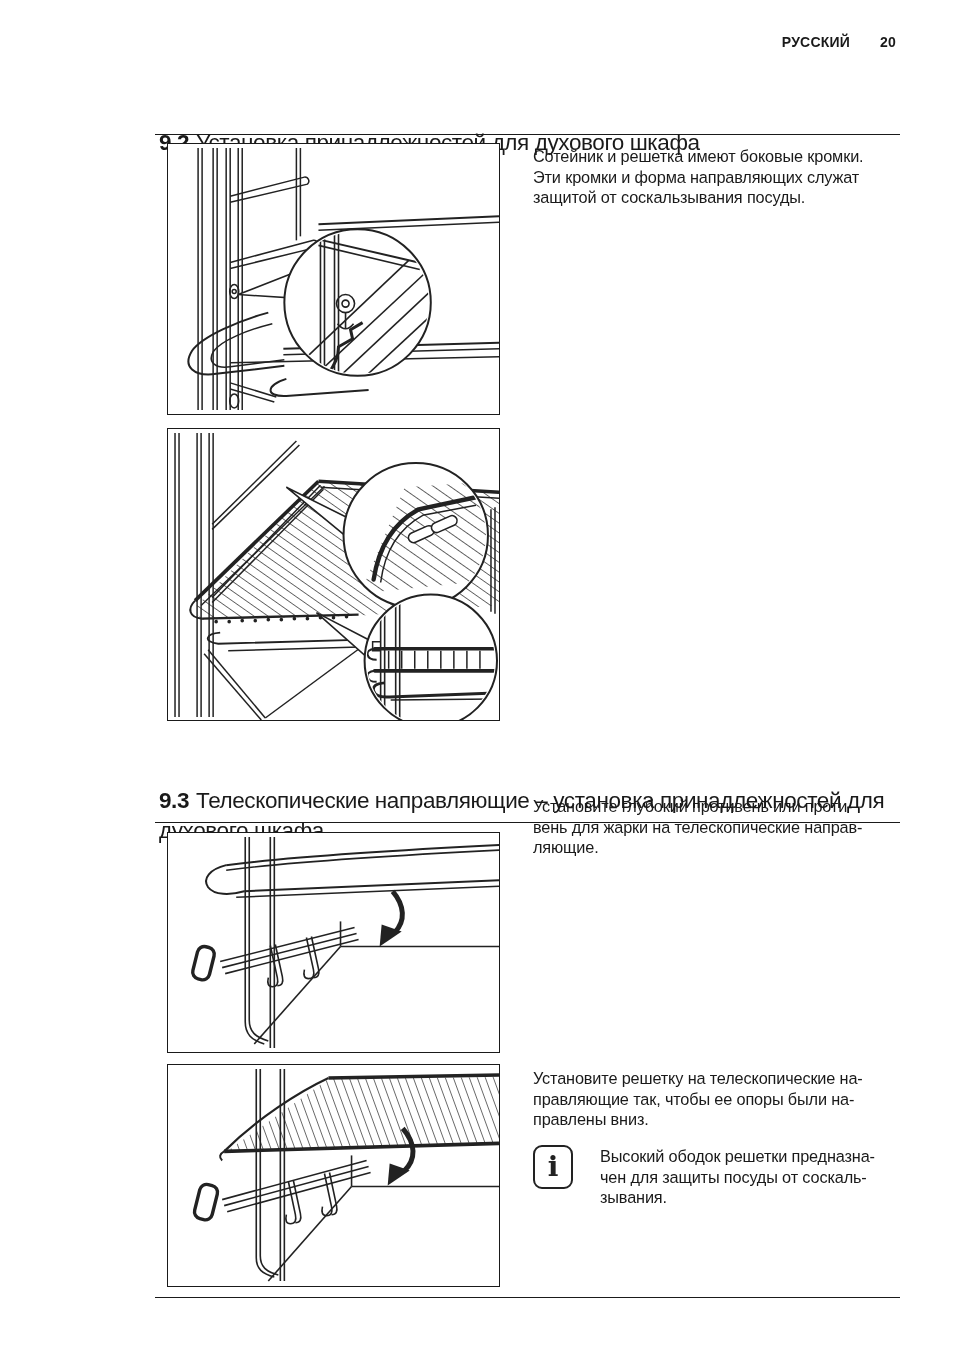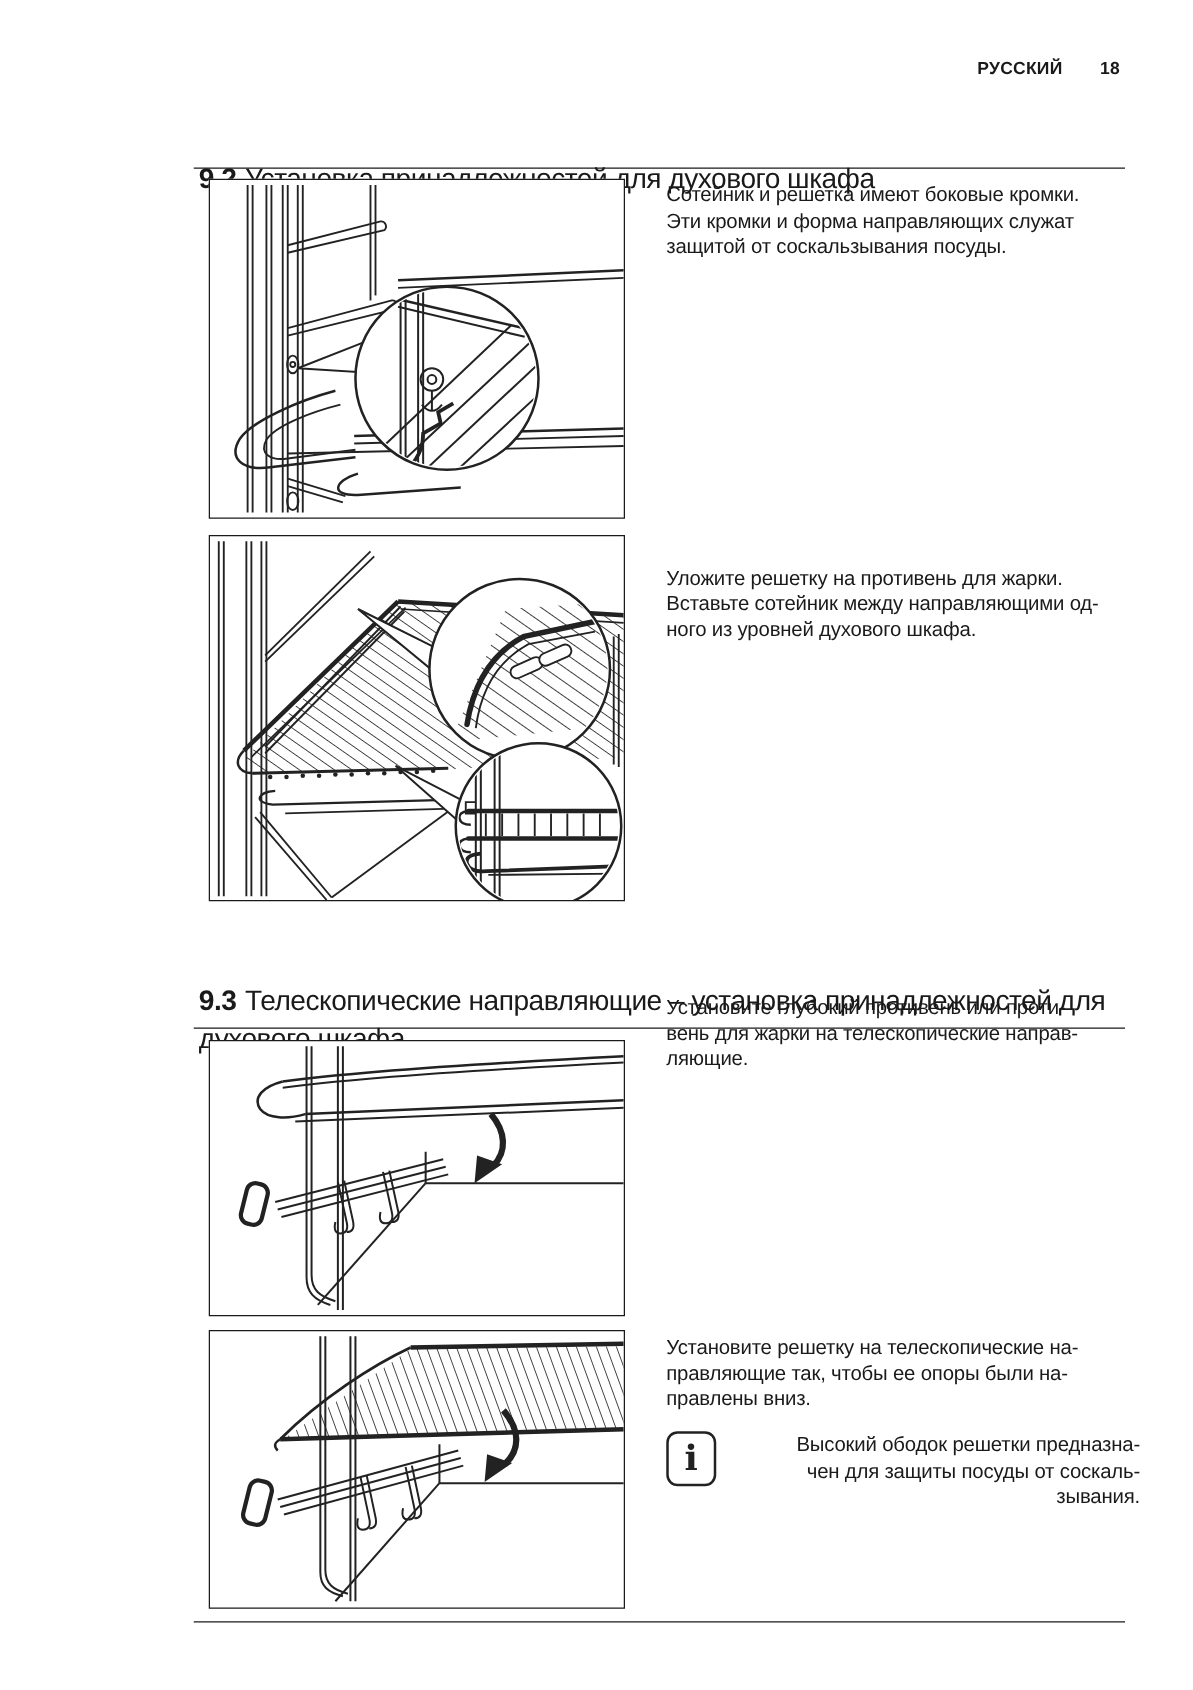--- a/index.html
+++ b/index.html
@@ -15,29 +15,29 @@
   .bodytext{font-size:16.3px;line-height:20.6px;letter-spacing:-.15px;white-space:pre-line;}
   .bodytext .b{font-weight:bold;display:block;}
   .figbox{border:1.7px solid #1a1a1a;background:#fff;box-sizing:border-box;}
   .figbox svg{display:block;width:100%;height:100%;}
   .note{display:flex;align-items:flex-start;}
   .note-icon{
     width:36px;height:40px;border:2.4px solid #222;border-radius:9px;flex:0 0 auto;
     display:flex;align-items:center;justify-content:center;
     font-family:"DejaVu Serif", serif;font-weight:bold;font-size:28px;line-height:1;color:#222;
   }
-  .note-text{margin-left:27px;margin-top:1px;width:312px;text-align:right;}
+  .note-text{margin-left:27px;margin-top:1px;width:312px;}
   line,path,circle,ellipse,rect,polyline{vector-effect:non-scaling-stroke;}
 </style>
 </head>
 <body>
 
-<div class="abs pagehead" style="top:46px;right:58px;">
+<div class="abs pagehead" style="top:34px;right:58px;">
   <span>РУССКИЙ</span>
-  <span>18</span>
+  <span>20</span>
 </div>
 
 <div class="abs heading" style="left:159px;top:98px;width:740px;">
   <span class="num">9.2</span><span>Установка принадлежностей для духового шкафа</span>
 </div>
 <div class="abs rule" style="left:155px;top:134px;width:745px;"></div>
 
 <div class="abs figbox" style="left:167px;top:143px;width:333px;height:272px;">
   <svg viewBox="0 0 330 269" preserveAspectRatio="none">
     <g stroke="#222" fill="none" stroke-width="1.5">
@@ -189,23 +189,21 @@
         <line x1="298" y1="221" x2="298" y2="239"></line>
           <line x1="311" y1="221" x2="311" y2="239"></line>
       </g>
       <path d="M216 253 q-13 1 -11 8 q2 7 16 6 L327 263" stroke-width="3"></path>
       <path d="M222 270 L327 269" stroke-width="1.5"></path>
     </g>
   </svg>
 </div>
 
 <div class="abs bodytext" style="left:533px;top:432px;width:382px;">
-  <span>Уложите решетку на противень для жарки.
-Вставьте сотейник между направляющими од-
-ного из уровней духового шкафа.</span>
+  
 </div>
 
 <div class="abs heading" style="left:159px;top:756px;width:770px;">
   <span class="num">9.3</span><span>Телескопические направляющие – установка принадлежностей для
 духового шкафа</span>
 </div>
 <div class="abs rule" style="left:155px;top:822px;width:745px;"></div>
 
 <div class="abs figbox" style="left:167px;top:832px;width:333px;height:221px;">
   <svg viewBox="0 0 330 218" preserveAspectRatio="none">

